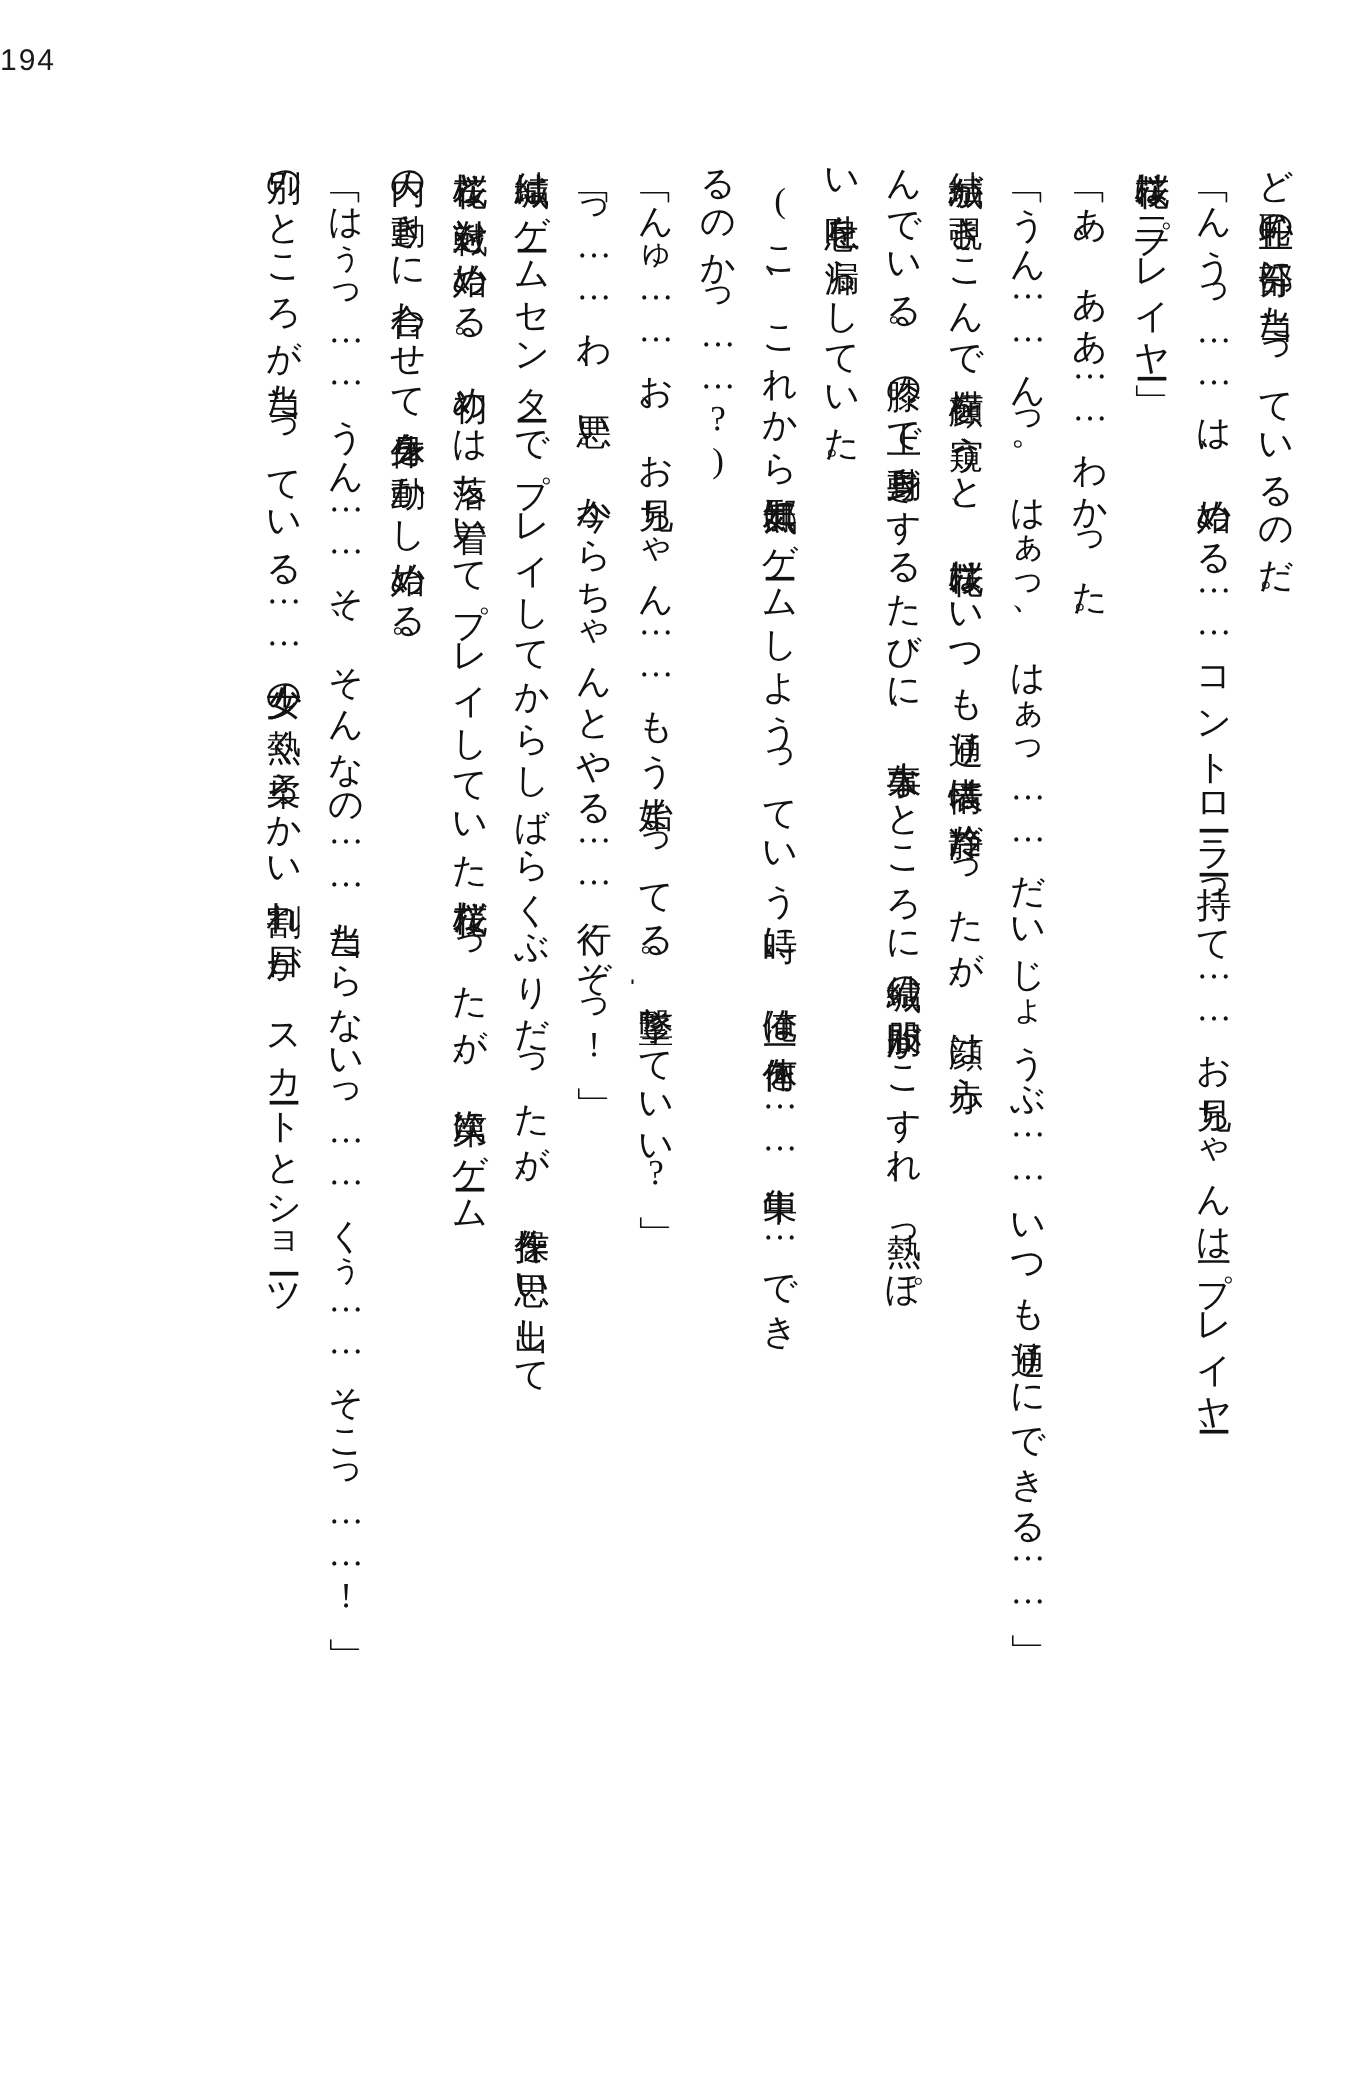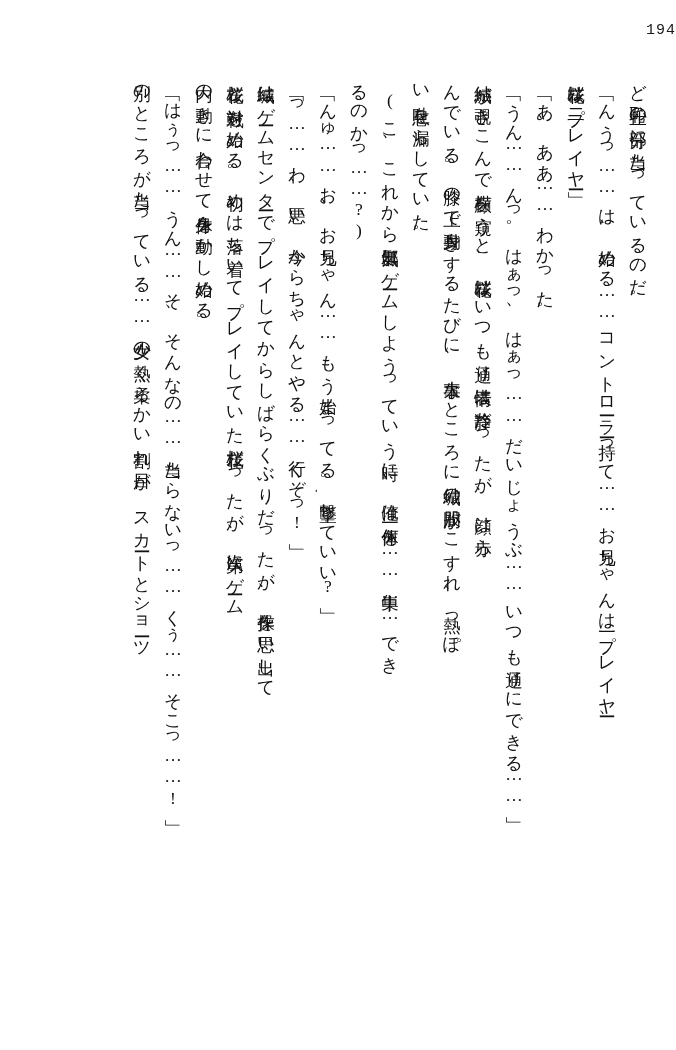--- a/index.html
+++ b/index.html
@@ -14,25 +14,25 @@
     background: #ffffff;
     overflow: hidden;
     font-family: "Liberation Serif", "DejaVu Serif", serif;
     color: #111111;
   }
   .page-number {
     position: absolute;
     top: 22px;
     left: 0;
     right: 0;
-    text-align: right;
+    text-align: left;
     font-size: 15px;
     letter-spacing: 1px;
     color: #1a1a1a;
-    font-family: Liberation Mono, monospace;
+    font-family: Liberation Sans, sans-serif;
   }
   .body-text {
     position: absolute;
     top: 72px;
     left: 34px;
     right: 30px;
     height: 920px;
     display: flex;
     flex-direction: row-reverse;
     justify-content: flex-start;

